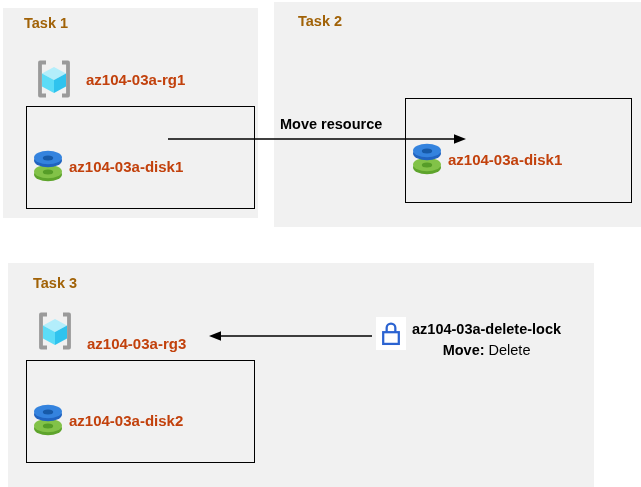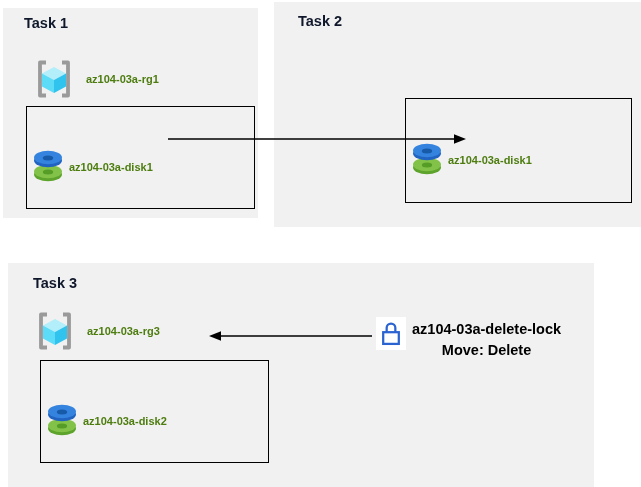--- a/index.html
+++ b/index.html
@@ -1,38 +1,38 @@
 <!DOCTYPE html>
 <html><head>
 <meta charset="utf-8">
 <style>
   html,body{margin:0;padding:0;background:#ffffff;}
   .canvas{
     position:relative;width:641px;height:487px;background:#ffffff;
     font-family:"Liberation Sans",sans-serif;color:#000;overflow:hidden;
   }
   .panel{position:absolute;background:#f1f1f1;}
-  .task-title{position:absolute;margin:0;font-size:14.5px;font-weight:bold;color:#0f172a;}
+  .task-title{position:absolute;margin:0;font-size:14.5px;font-weight:bold;color:#a16207;}
   .rg-row{position:absolute;display:flex;align-items:center;gap:11px;}
-  .rg-label,.disk-label{font-size:11px;font-weight:bold;color:#4d7c0f;white-space:nowrap;}
+  .rg-label,.disk-label{font-size:15px;font-weight:bold;color:#c2410c;white-space:nowrap;}
   .disk-box{
     position:absolute;border:1.5px solid #000;box-sizing:border-box;
     display:flex;flex-direction:row;align-items:center;padding-top:14px;
   }
   .disk-box .disk-label{margin-top:4px;}
   .overlay{position:absolute;left:0;top:0;pointer-events:none;z-index:5;}
   .move-label{position:absolute;left:280px;top:116px;font-size:14.5px;font-weight:bold;z-index:6;}
   .lock-chip{
     position:absolute;width:30px;height:33px;background:#ffffff;
     display:flex;align-items:center;justify-content:center;z-index:6;
   }
   .lock-text{position:absolute;font-size:14.5px;line-height:21px;white-space:nowrap;text-align:center;}
   .lock-name{font-weight:bold;}
   .lock-type-label{font-weight:bold;}
-  .lock-type-value{font-weight:bold;margin-left:4px;}
+  .lock-type-value{font-weight:normal;margin-left:4px;}
   
   .bracket{stroke:#9a9a9a;stroke-width:3.8;fill:none;stroke-linejoin:round;}
   .cube-top{fill:#b3eefb;}
   .cube-left{fill:#5cdcf7;}
   .cube-right{fill:#2fc3ee;}
   .disk-blue-side{fill:#2063c0;}
   .disk-blue-top{fill:#3483de;}
   .disk-blue-hole{fill:#175aa8;}
   .disk-green-side{fill:#5ea42c;}
   .disk-green-top{fill:#82c248;}
@@ -91,34 +91,35 @@
         <ellipse class="disk-green-top" cx="21" cy="25.5" rx="14" ry="6.8"></ellipse>
         <ellipse class="disk-green-hole" cx="21" cy="26" rx="5.2" ry="2.5"></ellipse>
         <ellipse class="disk-blue-side" cx="21" cy="14.5" rx="14" ry="6.8"></ellipse>
         <ellipse class="disk-blue-top" cx="21" cy="11.5" rx="14" ry="6.8"></ellipse>
         <ellipse class="disk-blue-hole" cx="21" cy="12" rx="5.2" ry="2.5"></ellipse>
       </svg>
       <span class="disk-label">az104-03a-disk1</span>
     </div>
   </section>
 
+  <div class="move-label">Move resource</div>
 
   <section class="panel" style="left:8px;top:263px;width:586px;height:283px;">
     <h2 class="task-title" style="left:25px;top:12px;">Task 3</h2>
-    <div class="rg-row" style="left:26px;top:47px;">
+    <div class="rg-row" style="left:26px;top:47px;align-items:flex-end;">
       <svg width="42" height="42" viewBox="0 0 42 42">
         <path class="bracket" d="M13 4.5 H7 V37.5 H13"></path>
         <path class="bracket" d="M29 4.5 H35 V37.5 H29"></path>
         <polygon class="cube-top" points="21,9 33,15.5 21,22 9,15.5"></polygon>
         <polygon class="cube-left" points="9,15.5 21,22 21,35 9,28.5"></polygon>
         <polygon class="cube-right" points="33,15.5 21,22 21,35 33,28.5"></polygon>
       </svg>
       <span class="rg-label">az104-03a-rg3</span>
     </div>
-    <div class="disk-box" style="left:32px;top:97px;width:229px;height:103px;align-items:center;">
+    <div class="disk-box" style="left:18px;top:97px;width:229px;height:103px;align-items:center;">
       <svg width="42" height="38" viewBox="0 0 42 38">
         <ellipse class="disk-green-side" cx="21" cy="28.5" rx="14" ry="6.8"></ellipse>
         <ellipse class="disk-green-top" cx="21" cy="25.5" rx="14" ry="6.8"></ellipse>
         <ellipse class="disk-green-hole" cx="21" cy="26" rx="5.2" ry="2.5"></ellipse>
         <ellipse class="disk-blue-side" cx="21" cy="14.5" rx="14" ry="6.8"></ellipse>
         <ellipse class="disk-blue-top" cx="21" cy="11.5" rx="14" ry="6.8"></ellipse>
         <ellipse class="disk-blue-hole" cx="21" cy="12" rx="5.2" ry="2.5"></ellipse>
       </svg>
       <span class="disk-label">az104-03a-disk2</span>
     </div>

